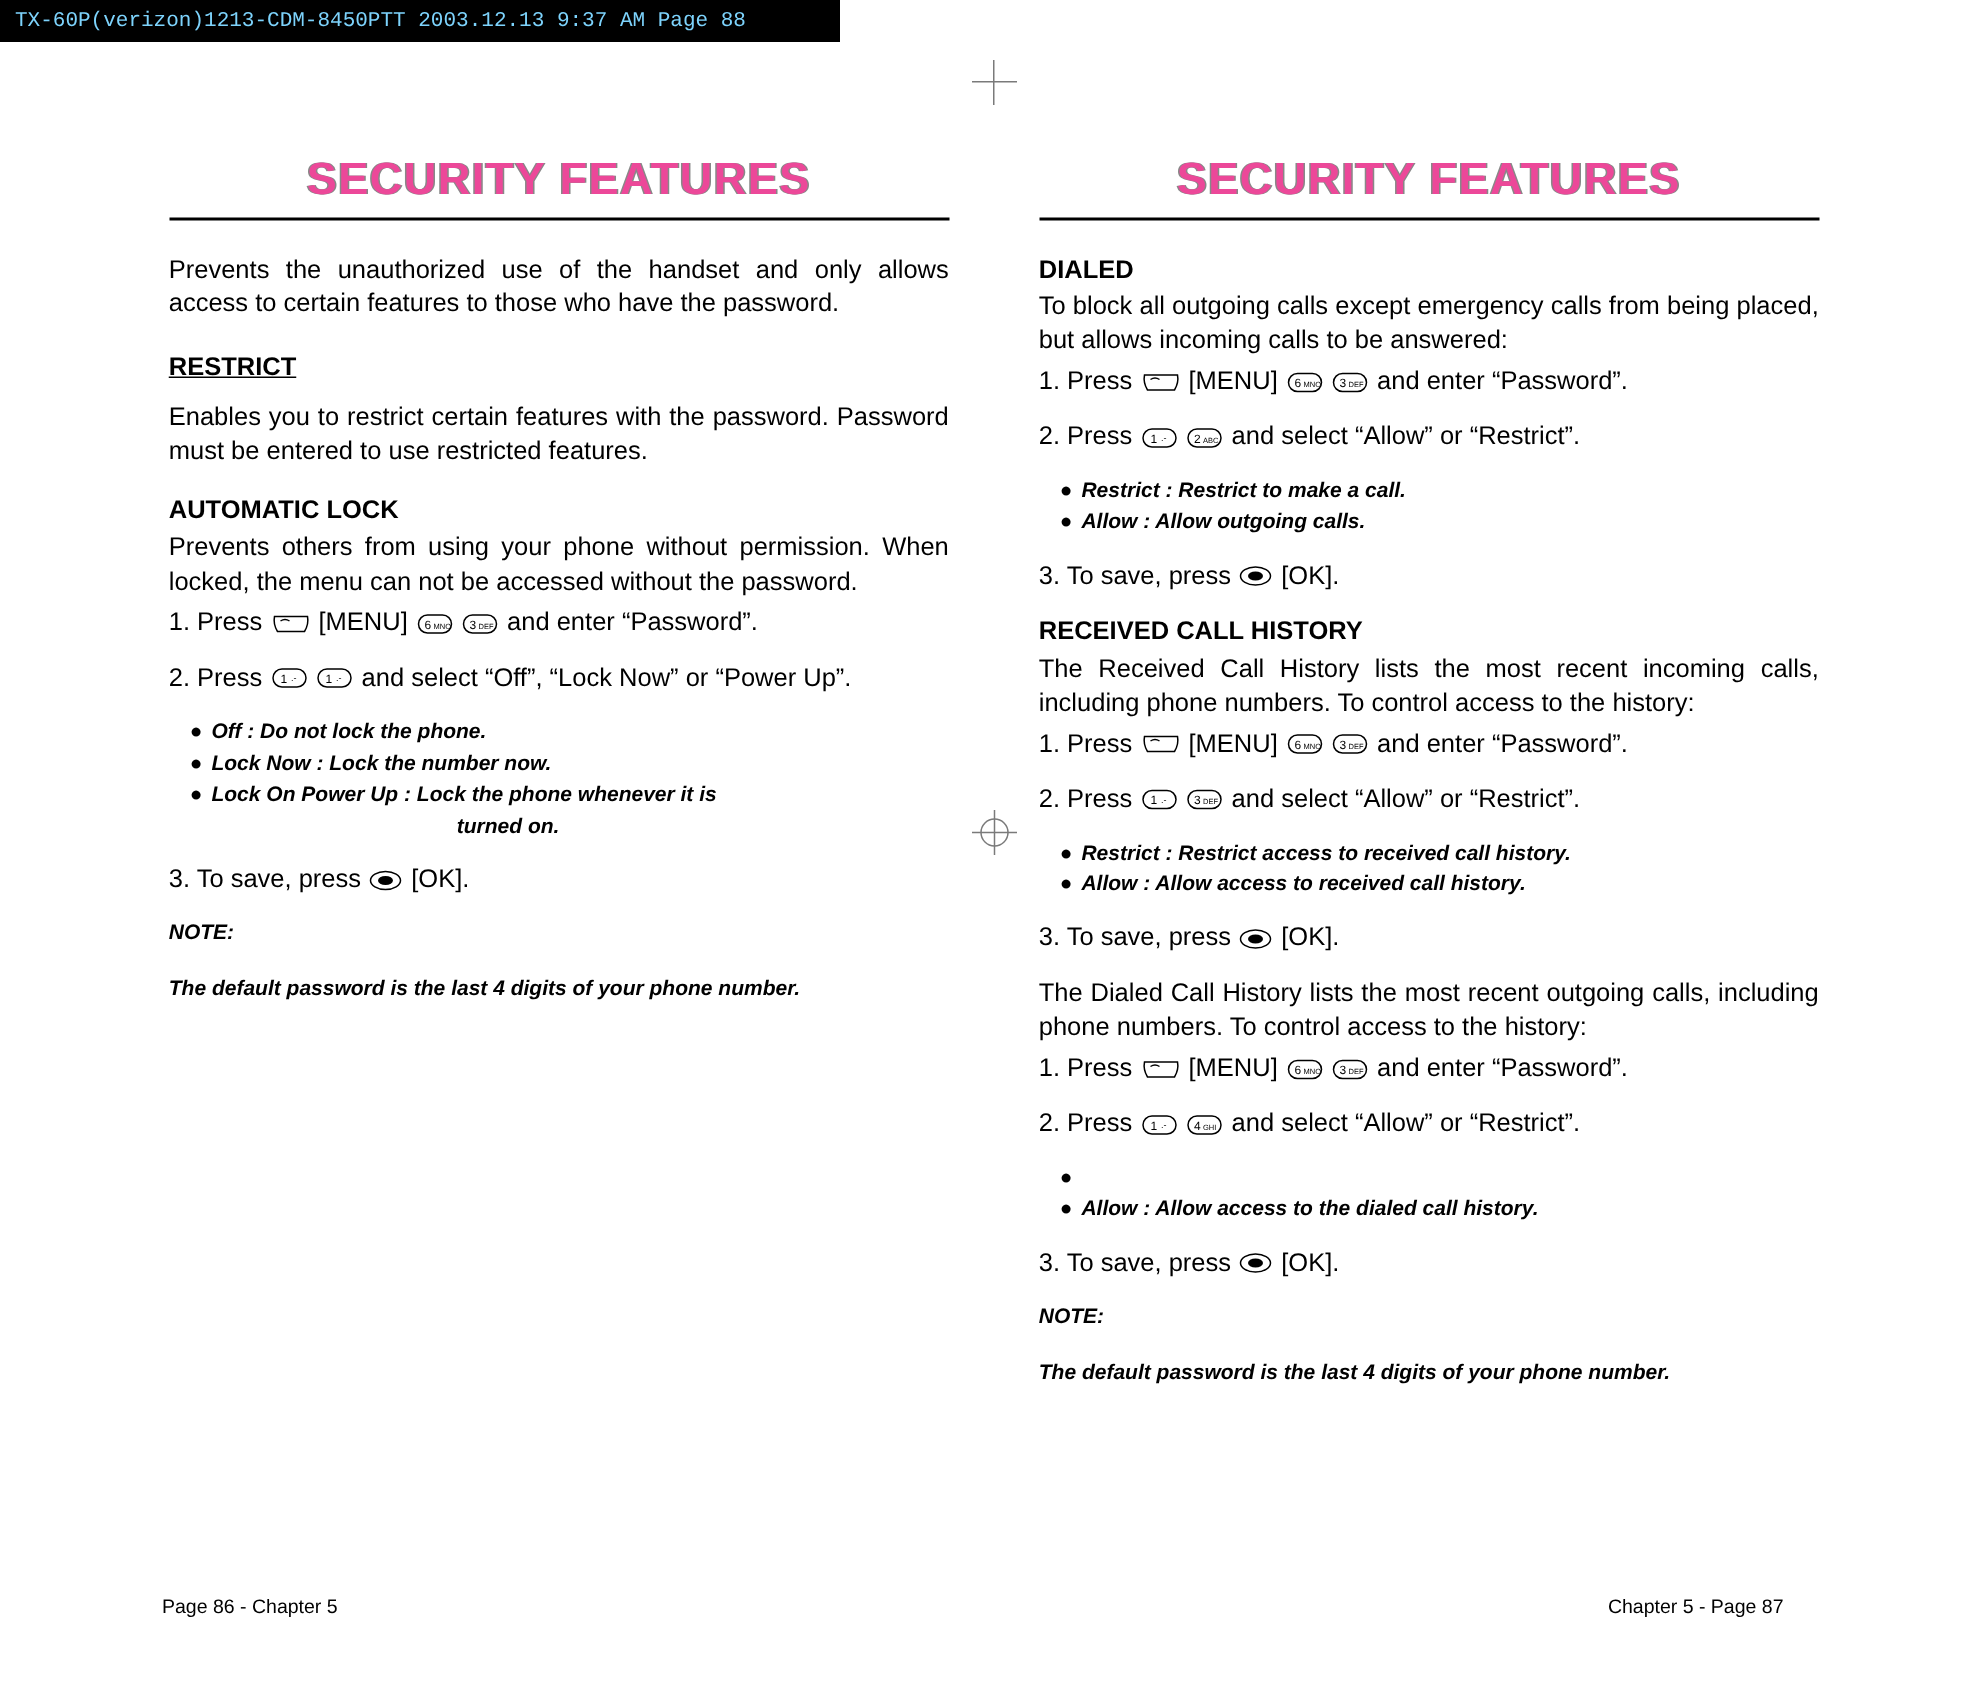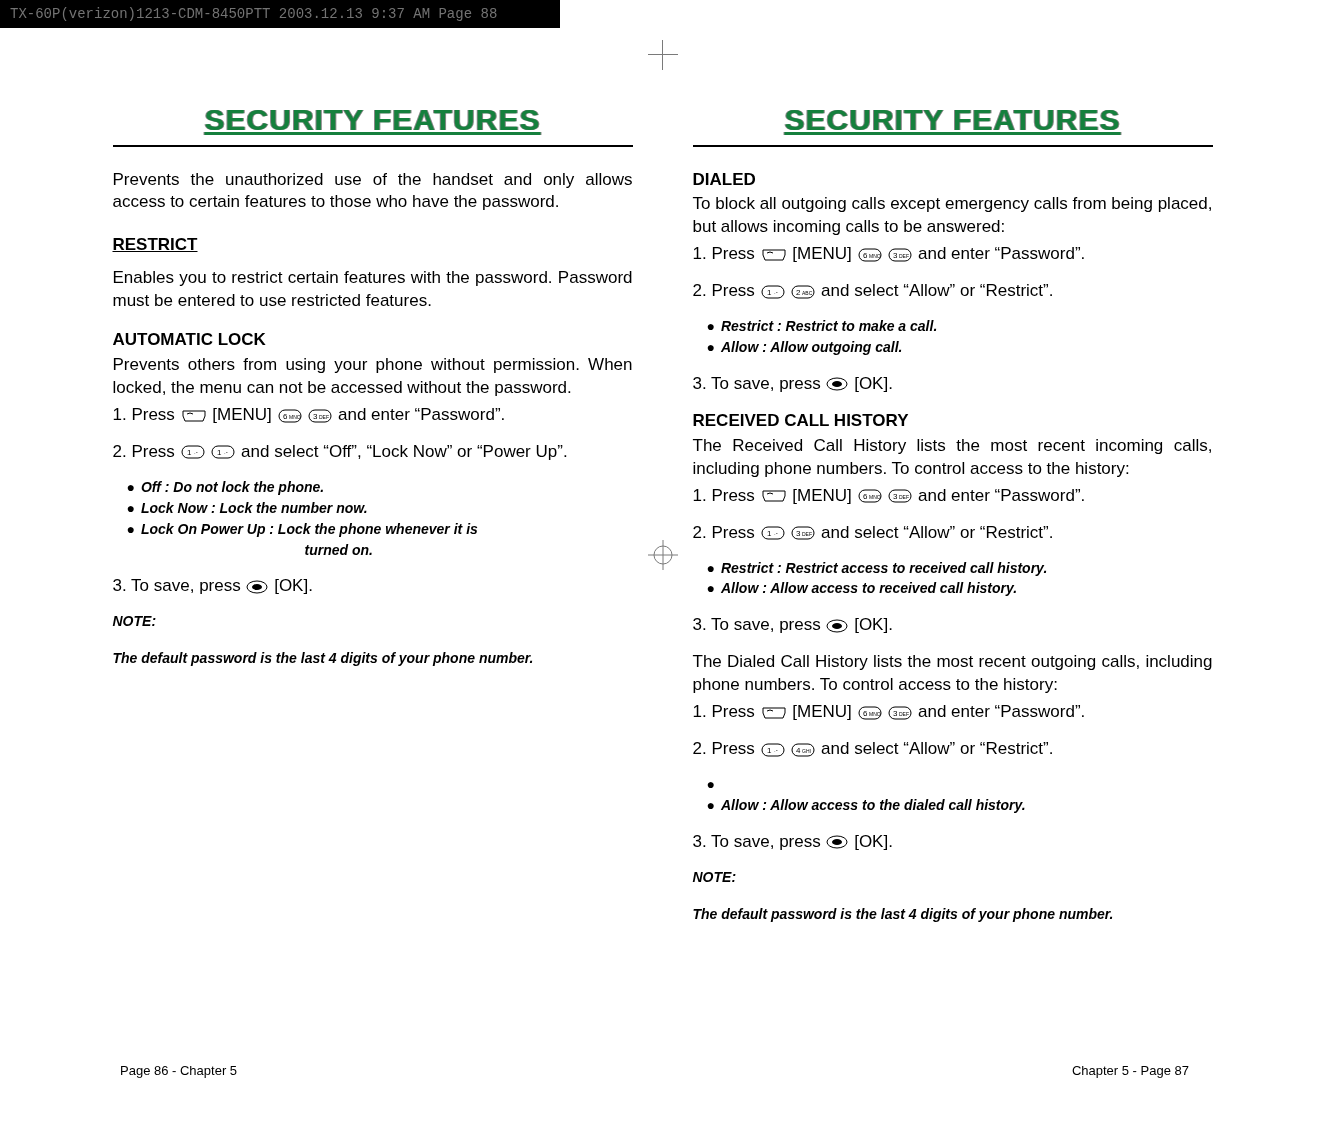--- a/index.html
+++ b/index.html
@@ -11,21 +11,21 @@
     height: 1138px;
     position: relative;
   }
   .header-bar {
     position: absolute;
     top: 0;
     left: 0;
     width: 560px;
     height: 28px;
     background: #000;
-    color: #737373;
+    color: #7dd3fc;
     font-family: "Courier New", monospace;
     font-size: 14px;
     line-height: 28px;
     padding-left: 10px;
   }
   .crop-marks {
     position: absolute;
     top: 40px;
     left: 50%;
     transform: translateX(-50%);
@@ -56,23 +56,22 @@
   .title-wrap {
     border-bottom: 2px solid #000;
     padding-bottom: 4px;
     margin-bottom: 22px;
     text-align: center;
   }
   .title {
     font-size: 30px;
     font-weight: bold;
     letter-spacing: 1px;
-    color: #15803d;
+    color: #ec4899;
     text-shadow: 1px 0 0 #888, -1px 0 0 #888;
-    text-decoration: underline;
   }
   h2.section {
     font-size: 19px;
     font-weight: bold;
     margin-bottom: 12px;
   }
   .intro {
     margin-bottom: 20px;
     text-align: justify;
   }
@@ -130,21 +129,21 @@
     gap: 18px;
     flex-direction: column;
   }
   .note .label { flex: 0 0 auto; }
   .note .body { flex: 1 1 auto; }
   .page-footer {
     position: absolute;
     bottom: 60px;
     font-size: 13px;
   }
-  .footer-left { left: 120px; }
+  .footer-left { left: 108px; }
   .footer-right { right: 136px; }
   .center-mark {
     position: absolute;
     top: 540px;
     left: 50%;
     transform: translateX(-50%);
   }
 </style>
 </head>
 <body>
@@ -274,21 +273,21 @@
         </svg>
       <span> and select “Allow” or “Restrict”.</span>
     </p>
     <div class="bullet-box">
       <div class="row">
           <span class="dot">●</span>
           <span>Restrict : Restrict to make a call.</span>
         </div>
       <div class="row">
           <span class="dot">●</span>
-          <span>Allow : Allow outgoing call.</span>
+          <span>Allow : Allow outgoing calls.</span>
         </div>
     </div>
     <p class="step">
       <span>3. To save, press </span>
       <svg class="icon" width="22" height="14" viewBox="0 0 22 14">
           <ellipse cx="11" cy="7" rx="10" ry="6" fill="none" stroke="#000"></ellipse>
           <ellipse cx="11" cy="7" rx="5" ry="3" fill="#000"></ellipse>
         </svg>
       <span> [OK].</span>
     </p>

